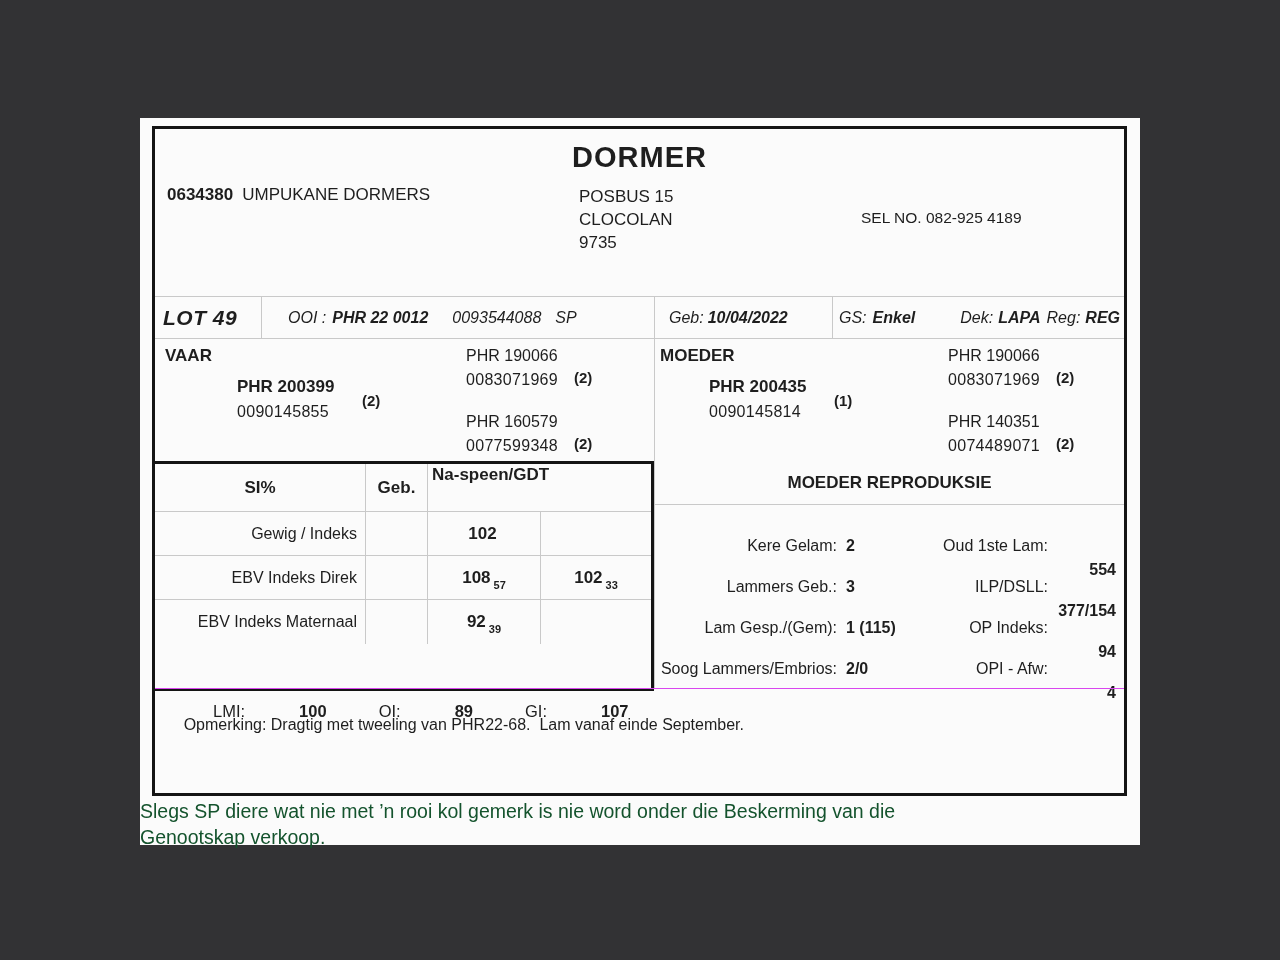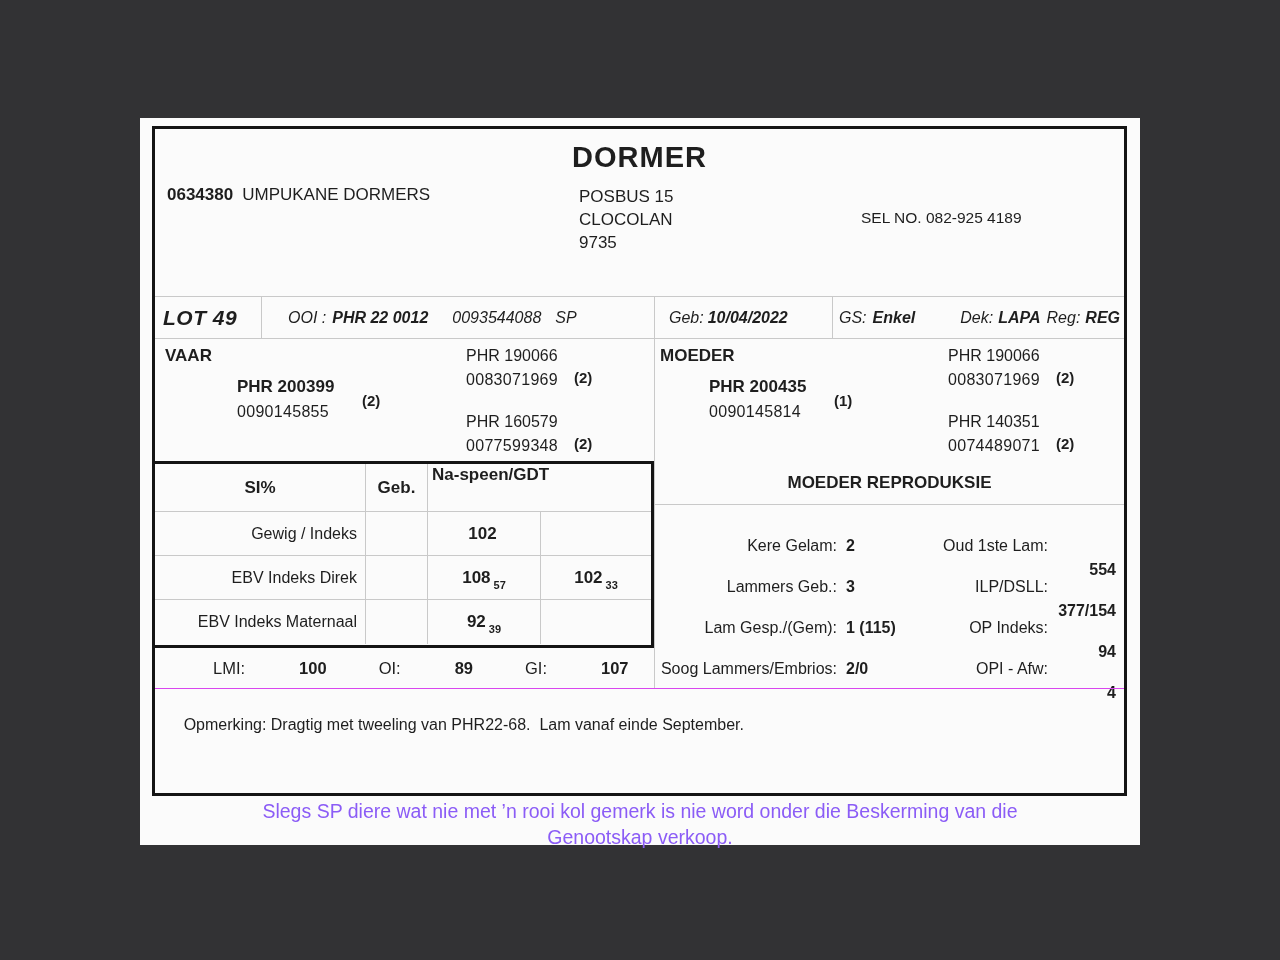--- a/index.html
+++ b/index.html
@@ -54,21 +54,21 @@
   .half.dam .gp{left:293px;}
   .gp.g1{top:8px;} .gp.g2{top:74px;}
   .gp .numline{display:flex;align-items:flex-end;gap:16px;justify-content:space-between;}
   .gp .cnt{font-weight:bold;font-size:15px;position:relative;top:-3px;}
 
   
   .bottom{position:absolute;top:332px;left:0;right:0;height:227px;display:flex;}
   .left-col{width:500px;box-sizing:border-box;border-right:1px solid #c9c9c9;}
   .right-col{flex:1;}
 
-  .si-table{height:187px;border:3px solid #141414;border-left:none;box-sizing:border-box;}
+  .si-table{height:230px;border:3px solid #141414;border-left:none;box-sizing:border-box;}
   .si-row{display:flex;border-bottom:1px solid #c9c9c9;box-sizing:border-box;}
   .si-row:last-child{border-bottom:none;}
   .si-head{height:48px;}
   .si-body{height:44px;}
   .si-cell{box-sizing:border-box;border-right:1px solid #c9c9c9;display:flex;align-items:center;}
   .si-cell.c4{border-right:none;}
   .c1{width:211px;justify-content:flex-end;padding-right:8px;font-size:16px;}
   .c2{width:62px;justify-content:center;}
   .c3{width:113px;justify-content:center;}
   .c4{flex:1;justify-content:center;}
@@ -91,22 +91,22 @@
     align-items:center;font-size:16px;}
   .rp-row .l1{text-align:right;}
   .rp-row .v1{font-weight:bold;padding-left:9px;}
   .rp-row .l2{text-align:right;}
   .rp-row .v2{font-weight:bold;text-align:right;margin-top:48px;}
 
   .remark-row{position:absolute;top:559px;left:0;right:0;bottom:0;
     border-top:1px solid #d946ef;padding:9px 4px 0 2px;font-size:16px;
     white-space:pre-wrap;box-sizing:border-box;}
 
-  .card-footer{position:absolute;left:0;right:0;top:680px;text-align:center;
-    color:#8b5cf6;font-size:19.5px;line-height:26px;}
+  .card-footer{position:absolute;left:0;right:0;top:680px;
+    color:#14532d;font-size:19.5px;line-height:26px;}
 </style>
 </head>
 <body>
 
 <div class="card">
   <div class="main-box">
 
     <div class="hdr">
       <div class="breed-title">DORMER</div>
       <div class="breeder">

